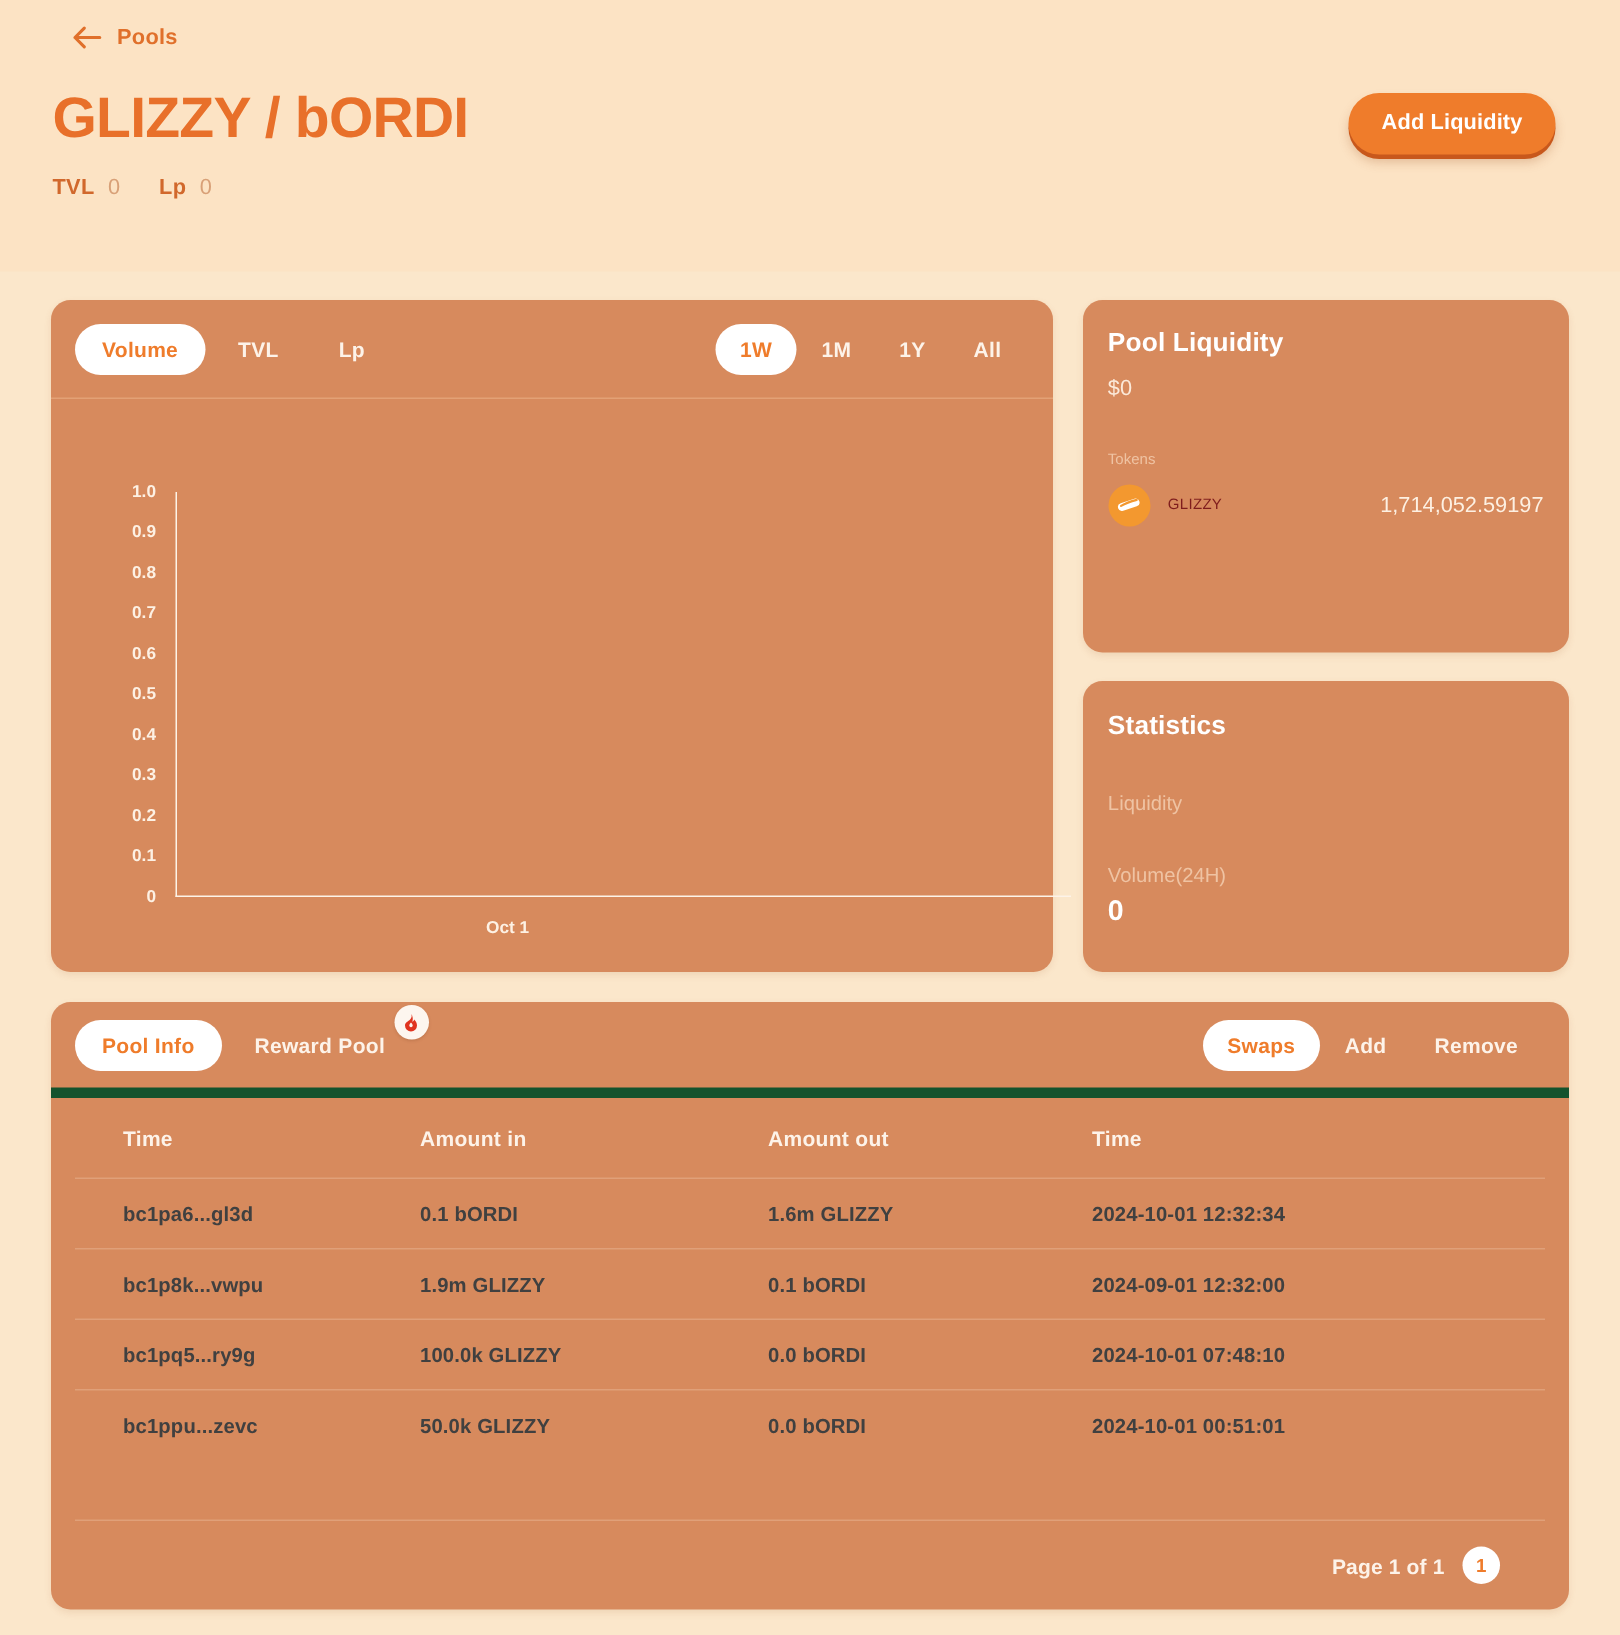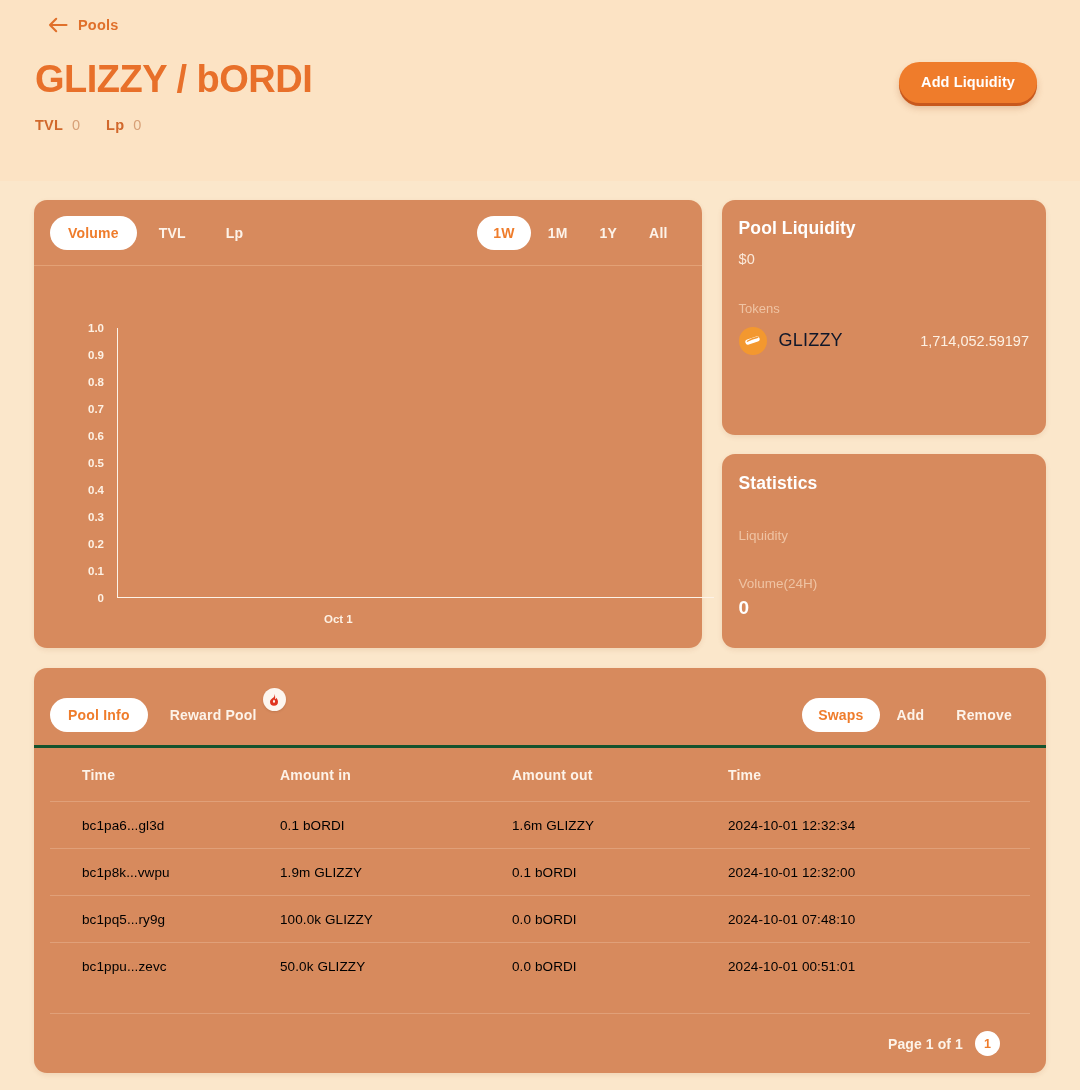--- a/index.html
+++ b/index.html
@@ -205,21 +205,21 @@
     letter-spacing: 0.1px;
   }
   .liq-amount {
     margin-top: 12px;
     font-size: 14.5px;
     font-weight: 400;
     color: #fbe9d9;
   }
   .tokens-label {
     margin-top: 34px;
-    font-size: 13px;
+    font-size: 10px;
     font-weight: 400;
     color: #efc3a3;
   }
   .token-row {
     display: flex;
     align-items: center;
     height: 49px;
     margin-top: 0;
   }
   .token-row + .token-row { border-top: 1px solid #e7a87f; }
@@ -231,23 +231,23 @@
     flex: none;
     display: flex;
     align-items: center;
     justify-content: center;
     margin-right: 12px;
   }
   .token-icon.glizzy { background: #f3982f; }
   .token-icon.bordi  { background: #050505; }
 
   .token-name {
-    font-size: 18px;
+    font-size: 10px;
     font-weight: 400;
-    color: #0f172a;
+    color: #7f1d1d;
     letter-spacing: 0.2px;
   }
   .token-amount {
     margin-left: auto;
     font-size: 14.5px;
     font-weight: 400;
     color: #fdf0e2;
   }
 
   
@@ -271,22 +271,21 @@
     margin-top: 20px;
     height: 405px;
     display: flex;
     flex-direction: column;
   }
 
   .table-toolbar {
     display: flex;
     height: 64px;
     padding: 0 19px 0 16px;
-    border-bottom: 3px solid #14532d;
-    margin-top: 16px;
+    border-bottom: 7px solid #14532d;
   }
   .tab-wrap { position: relative; display: inline-flex; }
   .fire-badge {
     position: absolute;
     right: -11px;
     top: -10px;
     width: 23px; height: 23px;
     border-radius: 50%;
     background: #fdf6ef;
     display: flex;
@@ -303,22 +302,22 @@
   .swap-table th {
     text-align: left;
     font-size: 14px;
     font-weight: 800;
     color: #fdf3e9;
     padding: 19px 0 18px;
     letter-spacing: 0.2px;
   }
   .swap-table td {
     font-size: 13.5px;
-    font-weight: 400;
-    color: #000000;
+    font-weight: 700;
+    color: #404040;
     padding: 16px 0 15px;
     border-top: 1px solid #e0a079;
     letter-spacing: 0.1px;
   }
   .swap-table .col-maker  { width: 230px; padding-left: 32px; }
   .swap-table .col-in     { width: 232px; }
   .swap-table .col-out    { width: 216px; }
   .swap-table .col-time   { width: auto; }
   .table-body-wrap { padding: 0 16px; }
 
@@ -491,21 +490,21 @@
             <tr>
               <td class="col-maker">bc1pa6...gl3d</td>
               <td class="col-in">0.1 bORDI</td>
               <td class="col-out">1.6m GLIZZY</td>
               <td class="col-time">2024-10-01 12:32:34</td>
             </tr>
             <tr>
               <td class="col-maker">bc1p8k...vwpu</td>
               <td class="col-in">1.9m GLIZZY</td>
               <td class="col-out">0.1 bORDI</td>
-              <td class="col-time">2024-10-01 12:32:00</td>
+              <td class="col-time">2024-09-01 12:32:00</td>
             </tr>
             <tr>
               <td class="col-maker">bc1pq5...ry9g</td>
               <td class="col-in">100.0k GLIZZY</td>
               <td class="col-out">0.0 bORDI</td>
               <td class="col-time">2024-10-01 07:48:10</td>
             </tr>
             <tr>
               <td class="col-maker">bc1ppu...zevc</td>
               <td class="col-in">50.0k GLIZZY</td>

